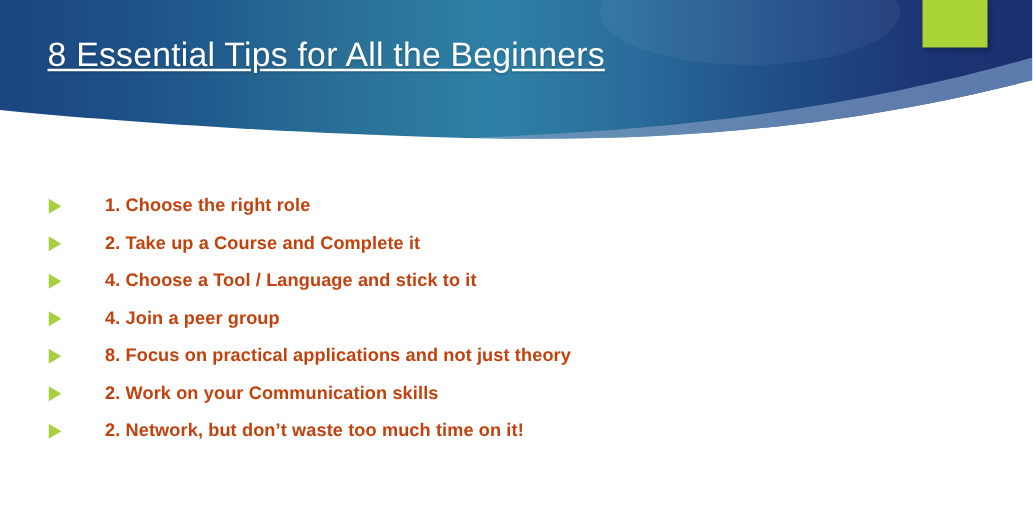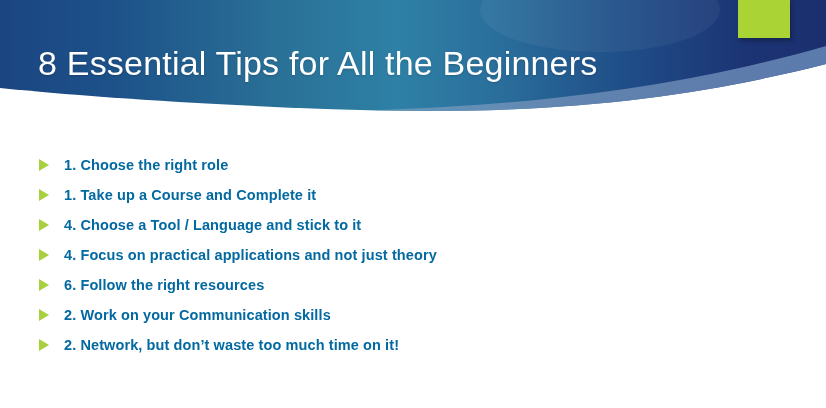--- a/index.html
+++ b/index.html
@@ -42,28 +42,29 @@
     width: 52px;
     height: 40px;
     background: #aad335;
     box-shadow: 2px 3px 4px rgba(0,0,0,0.28);
   }
 
   
   .slide-title {
     position: absolute;
     left: 38px;
-    top: 44px;
+    top: 29px;
     color: #ffffff;
-    font-size: 34px;
+    font-size: 27px;
     font-weight: 300;
     letter-spacing: 0.2px;
     white-space: nowrap;
     font-family: "Liberation Sans", sans-serif;
     text-shadow: 0 1px 2px rgba(0,0,0,0.18);
+    text-decoration: underline;
   }
 
   
   .bullet-list {
     position: absolute;
     left: 38px;
     top: 150px;
     width: 760px;
   }
   .bullet-item {
@@ -85,23 +86,24 @@
     top: 0;
     width: 0;
     height: 0;
     border-top: 6.5px solid transparent;
     border-bottom: 6.5px solid transparent;
     border-left: 10px solid #a7cf3e;
   }
   .bullet-text {
     font-size: 14.5px;
     font-weight: bold;
-    color: #0369a1;
+    color: #c2410c;
     white-space: nowrap;
     letter-spacing: 0.1px;
+    margin-left: 20px;
   }
 </style>
 </head>
 <body>
 
 <div class="slide">
 
   <div class="banner">
     <svg viewBox="0 0 826 130" preserveAspectRatio="none">
       <defs>
@@ -140,38 +142,38 @@
 
   <div class="bullet-list">
 
     <div class="bullet-item">
       <span class="bullet-marker"></span>
       <span class="bullet-text">1. Choose the right role</span>
     </div>
 
     <div class="bullet-item">
       <span class="bullet-marker"></span>
-      <span class="bullet-text">1. Take up a Course and Complete it</span>
+      <span class="bullet-text">2. Take up a Course and Complete it</span>
     </div>
 
     <div class="bullet-item">
       <span class="bullet-marker"></span>
       <span class="bullet-text">4. Choose a Tool / Language and stick to it</span>
     </div>
 
-
     <div class="bullet-item">
       <span class="bullet-marker"></span>
-      <span class="bullet-text">4. Focus on practical applications and not just theory</span>
+      <span class="bullet-text">4. Join a peer group</span>
     </div>
 
     <div class="bullet-item">
       <span class="bullet-marker"></span>
-      <span class="bullet-text">6. Follow the right resources</span>
+      <span class="bullet-text">8. Focus on practical applications and not just theory</span>
     </div>
+
 
     <div class="bullet-item">
       <span class="bullet-marker"></span>
       <span class="bullet-text">2. Work on your Communication skills</span>
     </div>
 
     <div class="bullet-item">
       <span class="bullet-marker"></span>
       <span class="bullet-text">2. Network, but don’t waste too much time on it!</span>
     </div>

